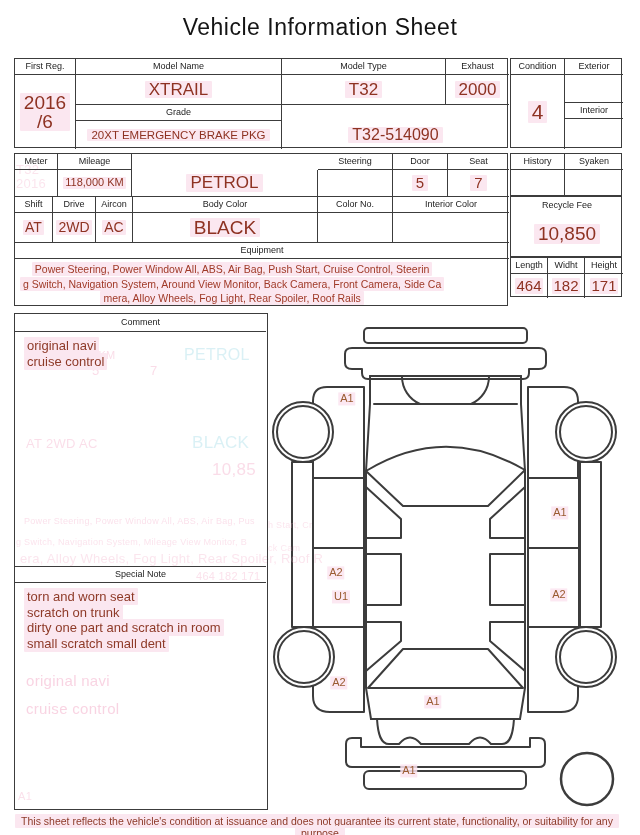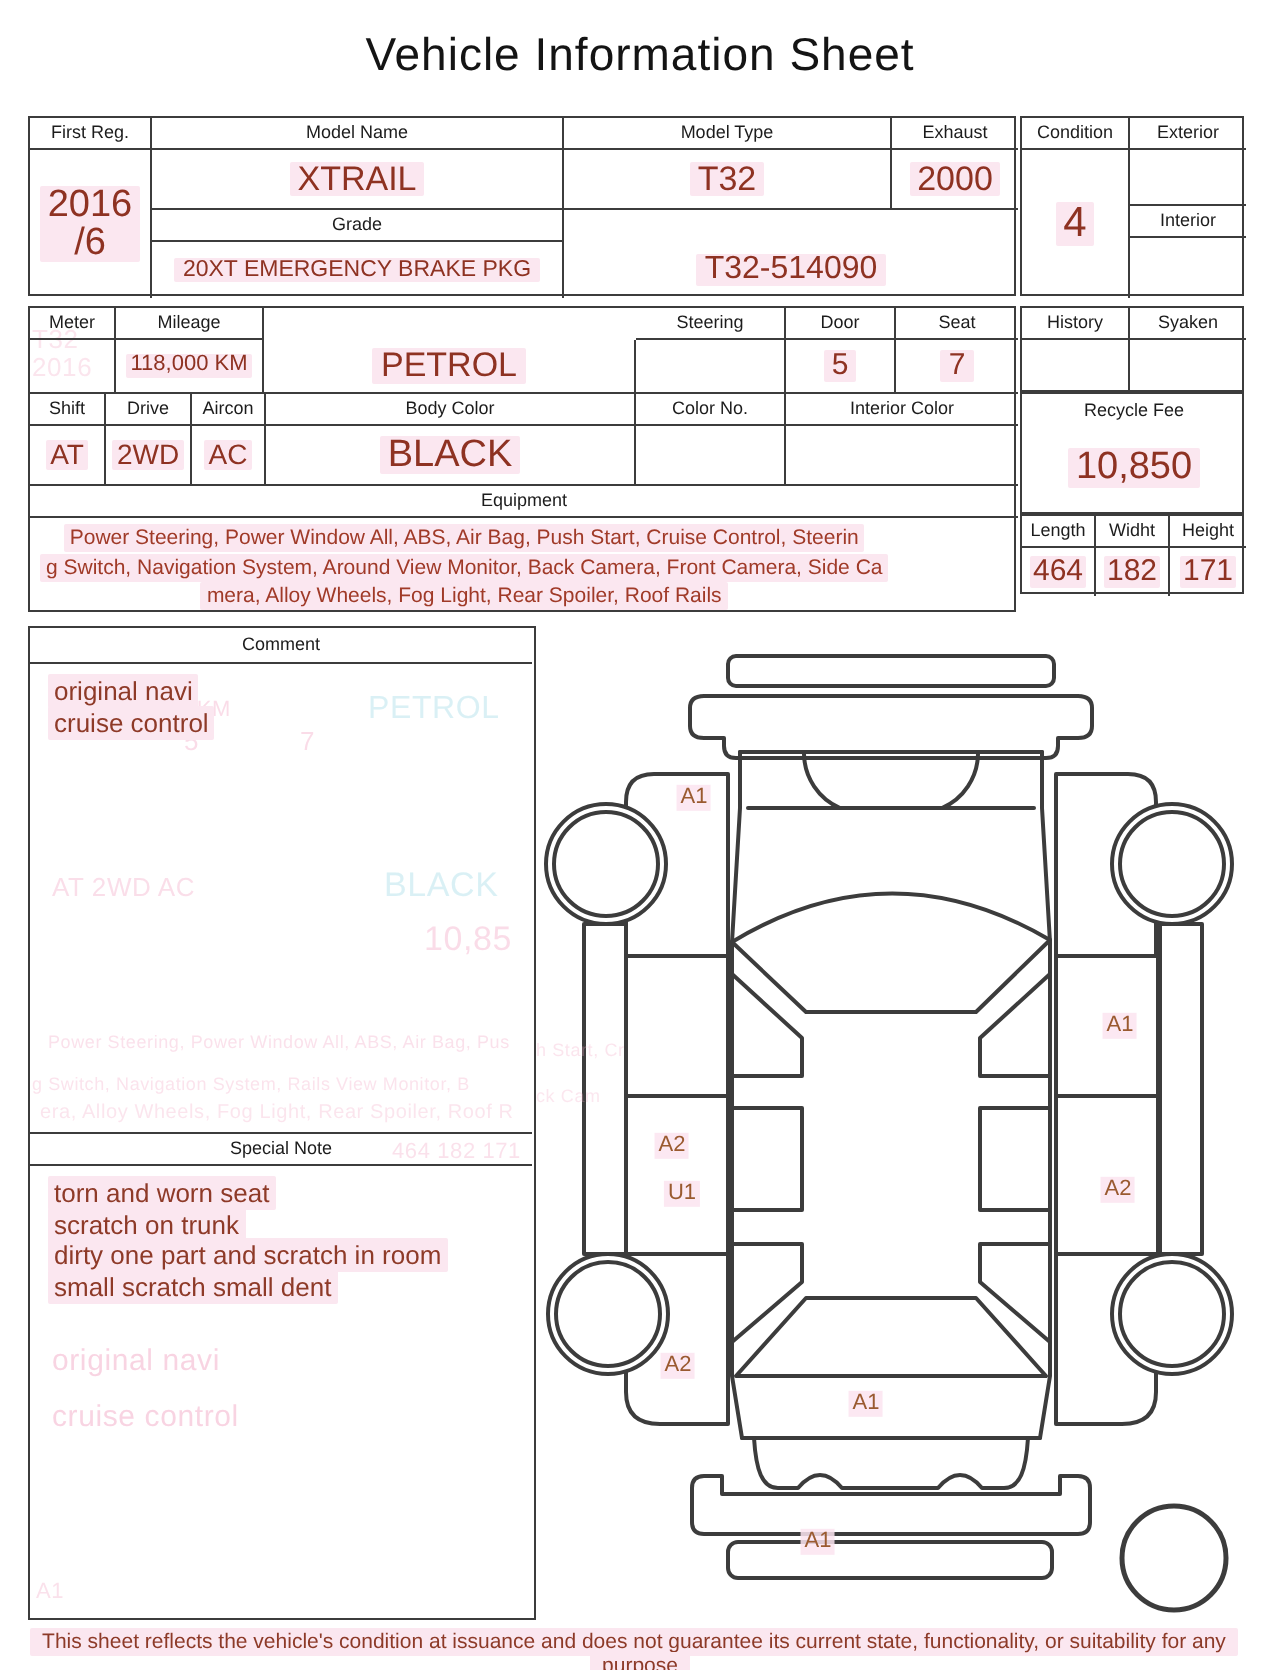--- a/index.html
+++ b/index.html
@@ -125,22 +125,22 @@
       <div class="ghost" style="left: 16px; top: 162px; font-size: 13px; opacity: 0.3; color: rgb(243, 170, 199);">T32</div>
       <div class="ghost" style="left: 16px; top: 176px; font-size: 13px; opacity: 0.3; color: rgb(243, 170, 199);">2016</div>
       <div class="ghost" style="left: 54px; top: 349px; font-size: 11px; opacity: 0.4; color: rgb(243, 170, 199);">118,000 KM</div>
       <div class="ghost" style="left: 184px; top: 346px; font-size: 16px; opacity: 0.45; color: rgb(174, 224, 234);">PETROL</div>
       <div class="ghost" style="left: 92px; top: 363px; font-size: 13px; opacity: 0.4; color: rgb(243, 170, 199);">5</div>
       <div class="ghost" style="left: 150px; top: 363px; font-size: 13px; opacity: 0.4; color: rgb(243, 170, 199);">7</div>
       <div class="ghost" style="left: 26px; top: 436px; font-size: 13px; opacity: 0.38; color: rgb(243, 170, 199);">AT  2WD  AC</div>
       <div class="ghost" style="left: 192px; top: 433px; font-size: 17px; opacity: 0.45; color: rgb(174, 224, 234);">BLACK</div>
       <div class="ghost" style="left: 212px; top: 460px; font-size: 17px; opacity: 0.4; color: rgb(243, 170, 199);">10,85</div>
       <div class="ghost" style="left: 24px; top: 516px; font-size: 9px; opacity: 0.35; color: rgb(243, 170, 199);">Power Steering, Power Window All, ABS, Air Bag, Pus</div>
-      <div class="ghost" style="left: 16px; top: 537px; font-size: 9px; opacity: 0.32; color: rgb(243, 170, 199);">g Switch, Navigation System, Rails View Monitor, B</div>
-      <div class="ghost" style="left: 20px; top: 551px; font-size: 10px; opacity: 0.3; color: rgb(243, 170, 199);">era, Alloy Wheels, Fog Light, Rear Spoiler, Roof R</div>
+      <div class="ghost" style="left: 16px; top: 537px; font-size: 9px; opacity: 0.32; color: rgb(243, 170, 199);">g Switch, Navigation System, Mileage View Monitor, B</div>
+      <div class="ghost" style="left: 20px; top: 551px; font-size: 13px; opacity: 0.3; color: rgb(243, 170, 199);">era, Alloy Wheels, Fog Light, Rear Spoiler, Roof R</div>
       <div class="ghost" style="left: 196px; top: 570px; font-size: 11px; opacity: 0.35; color: rgb(243, 170, 199);">464  182  171</div>
       <div class="ghost" style="left: 26px; top: 672px; font-size: 15px; opacity: 0.5; color: rgb(243, 170, 199);">original navi</div>
       <div class="ghost" style="left: 26px; top: 700px; font-size: 15px; opacity: 0.5; color: rgb(243, 170, 199);">cruise control</div>
       <div class="ghost" style="left: 18px; top: 790px; font-size: 11px; opacity: 0.35; color: rgb(243, 170, 199);">A1</div>
       <div class="ghost" style="left: 268px; top: 520px; font-size: 9px; opacity: 0.3; color: rgb(243, 170, 199);">h Start, Cr</div>
       <div class="ghost" style="left: 268px; top: 543px; font-size: 9px; opacity: 0.28; color: rgb(243, 170, 199);">ck Cam</div>
     </div>
 
   <div class="abs title">Vehicle Information Sheet</div>
 

